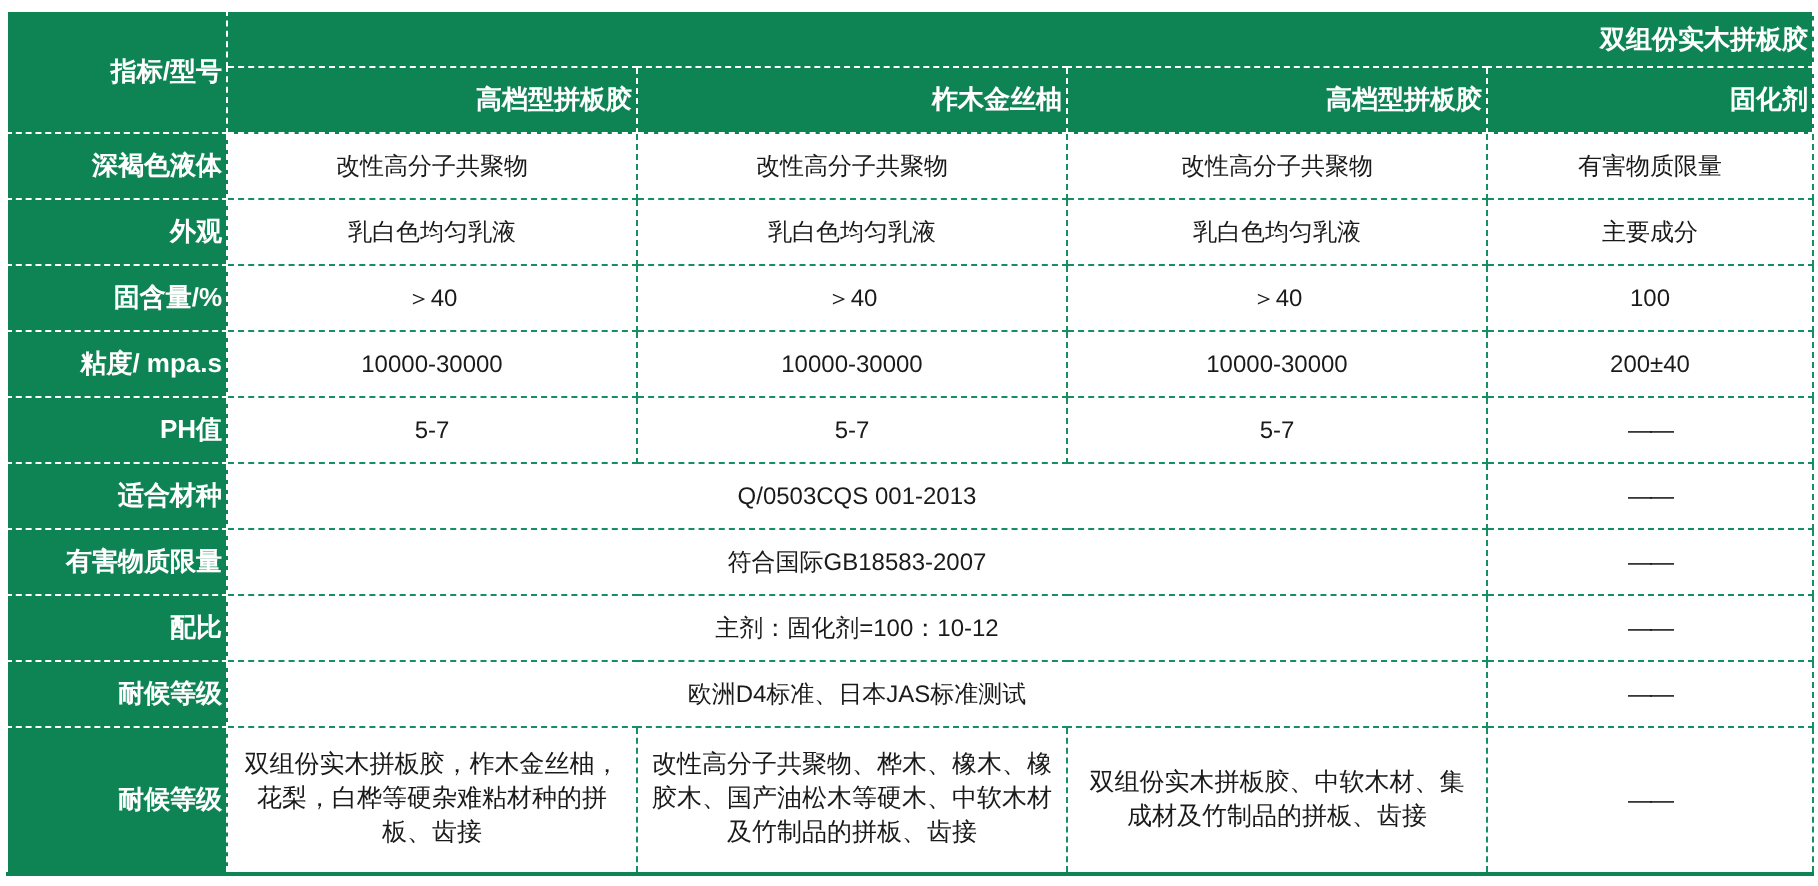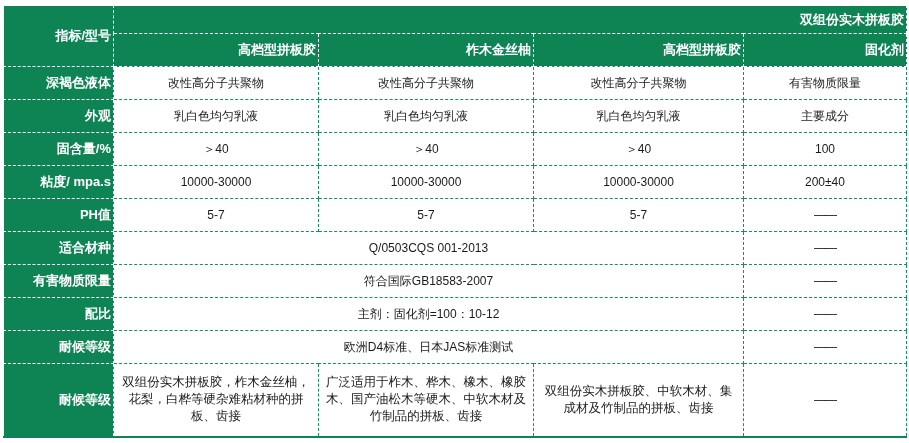--- a/index.html
+++ b/index.html
@@ -129,19 +129,19 @@
 
     <tr class="r">
       <th class="g">耐候等级</th>
       <td class="b" colspan="3">欧洲D4标准、日本JAS标准测试</td>
       <td class="b dash">——</td>
     </tr>
 
     <tr class="r-last">
       <th class="g">耐候等级</th>
       <td class="b long">双组份实木拼板胶，柞木金丝柚，花梨，白桦等硬杂难粘材种的拼板、齿接</td>
-      <td class="b long">广泛适用于柞木、桦木、橡木、橡胶木、国产油松木等硬木、中软木材及竹制品的拼板、齿接</td>
+      <td class="b long">改性高分子共聚物、桦木、橡木、橡胶木、国产油松木等硬木、中软木材及竹制品的拼板、齿接</td>
       <td class="b long">双组份实木拼板胶、中软木材、集成材及竹制品的拼板、齿接</td>
       <td class="b dash">——</td>
     </tr>
   </tbody>
     </table>
 </div>
 
 </body></html>

